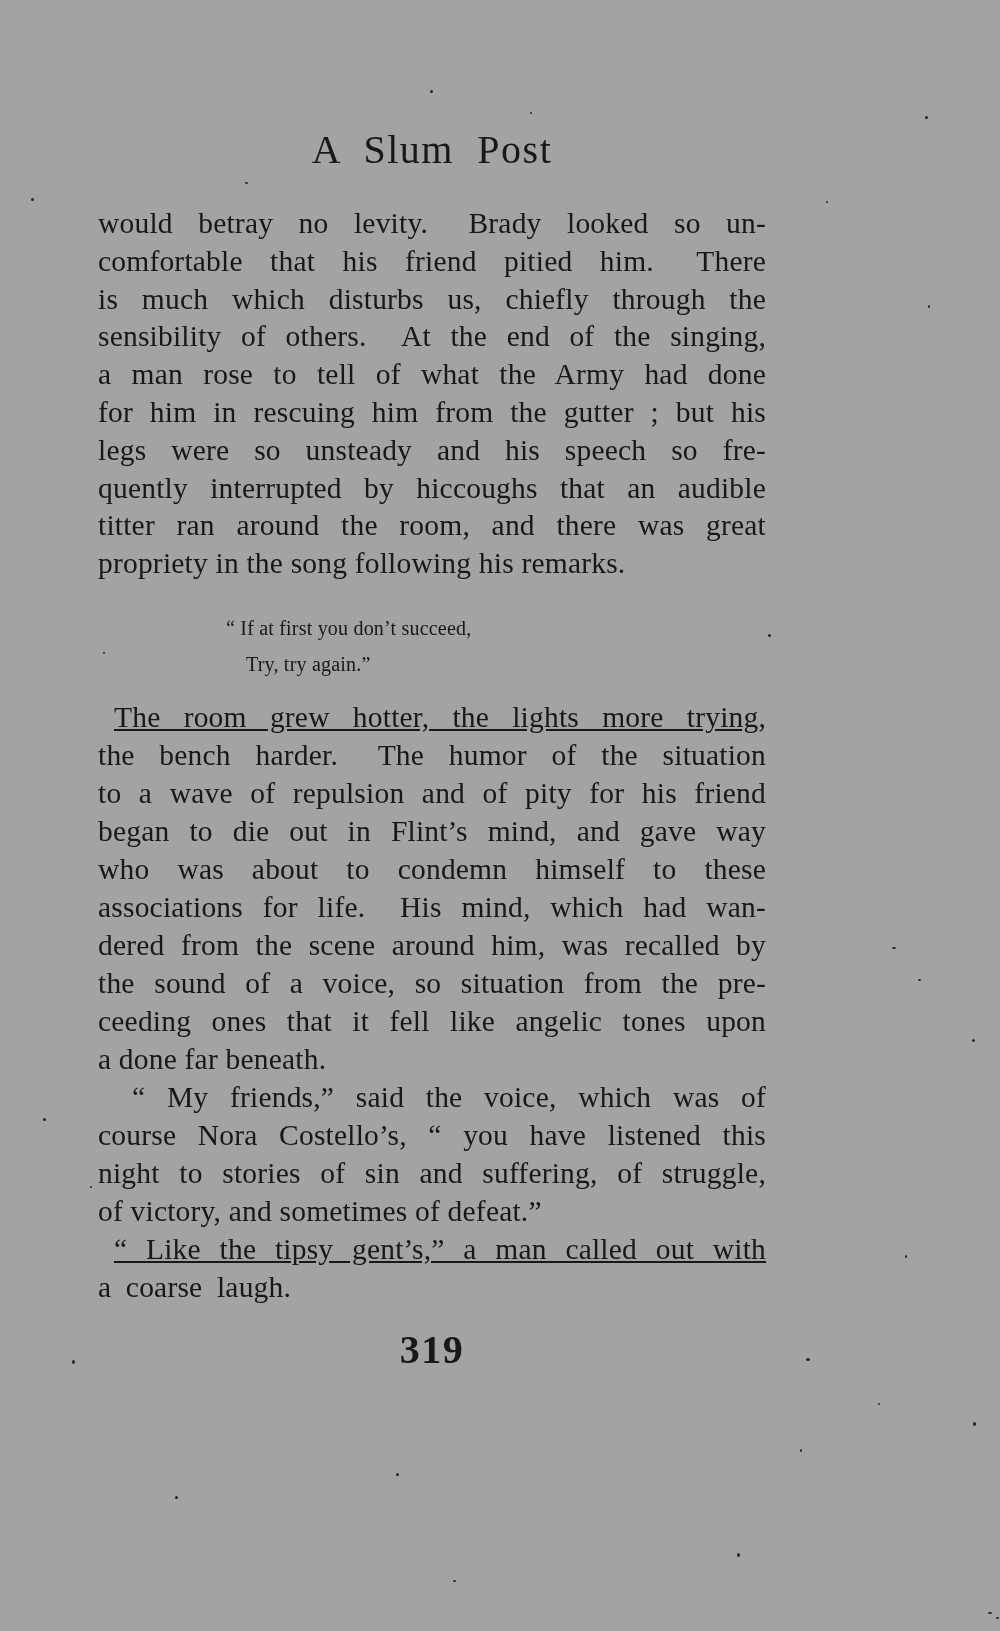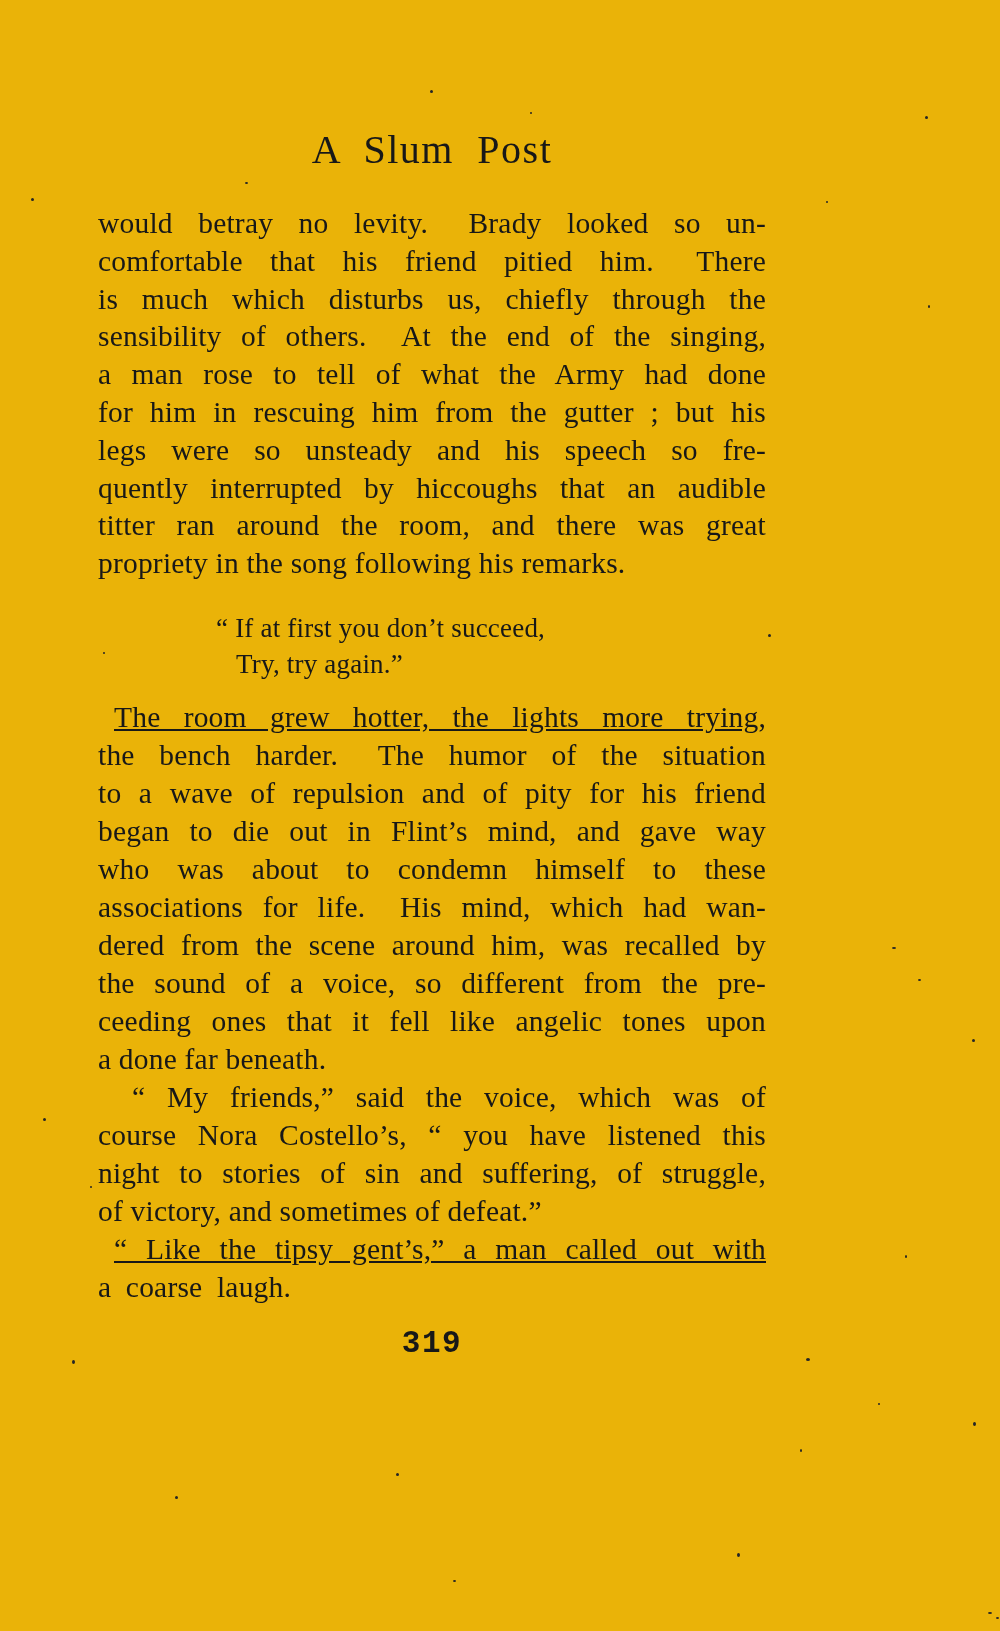--- a/index.html
+++ b/index.html
@@ -1,20 +1,20 @@
 <!DOCTYPE html>
 <html><head>
 <meta charset="utf-8">
 <style>
   html, body { margin: 0; padding: 0; background: #ffffff; }
   .page {
     position: relative;
     width: 1000px;
     height: 1631px;
-    background: #eab308;
+    background: #a3a3a3;
     overflow: hidden;
     font-family: "Liberation Serif", "DejaVu Serif", serif;
     color: #181818;
   }
   .title {
     position: absolute;
     top: 126px;
     left: 98px;
     width: 668px;
     margin: 0;
@@ -40,39 +40,38 @@
     text-align: justify;
     text-align-last: justify;
     text-justify: inter-word;
   }
   .ln.last { text-align-last: left; }
   .ind16 { text-indent: 16px; text-decoration: underline; }
   .ind34 { text-indent: 34px; }
   .wsp { word-spacing: 7px; }
   .verse {
     position: absolute;
-    left: 88px;
+    left: 98px;
     top: 610px;
     width: 668px;
-    font-size: 27px;
+    font-size: 20px;
     letter-spacing: 0.2px;
   }
   .verse .vln { line-height: 36px; text-align: left; }
   .verse .vln1 { padding-left: 128px; }
   .verse .vln2 { padding-left: 148px; }
   .pagenum {
     position: absolute;
     top: 1326px;
     left: 98px;
     width: 668px;
     text-align: center;
-    font-size: 31px;
+    font-size: 40px;
     font-weight: bold;
     letter-spacing: 1.5px;
-    font-family: Liberation Mono, monospace;
   }
   .speck {
     position: absolute;
     background: #262626;
     border-radius: 50%;
   }
 </style>
 </head>
 <body>
 
@@ -100,21 +99,21 @@
 
   <div class="textblock" id="flow2">
     <div>
       <div class="ln ind16">The room grew hotter, the lights more trying,</div>
       <div class="ln">the bench harder.  The humor of the situation</div>
       <div class="ln">to a wave of repulsion and of pity for his friend</div>
       <div class="ln">began to die out in Flint’s mind, and gave way</div>
       <div class="ln">who was about to condemn himself to these</div>
       <div class="ln">associations for life.  His mind, which had wan-</div>
       <div class="ln">dered from the scene around him, was recalled by</div>
-      <div class="ln">the sound of a voice, so different from the pre-</div>
+      <div class="ln">the sound of a voice, so situation from the pre-</div>
       <div class="ln">ceeding ones that it fell like angelic tones upon</div>
       <div class="ln last">a done far beneath.</div>
     </div>
     <div>
       <div class="ln ind34">“ My friends,” said the voice, which was of</div>
       <div class="ln">course Nora Costello’s, “ you have listened this</div>
       <div class="ln">night to stories of sin and suffering, of struggle,</div>
       <div class="ln last">of victory, and sometimes of defeat.”</div>
     </div>
     <div>

